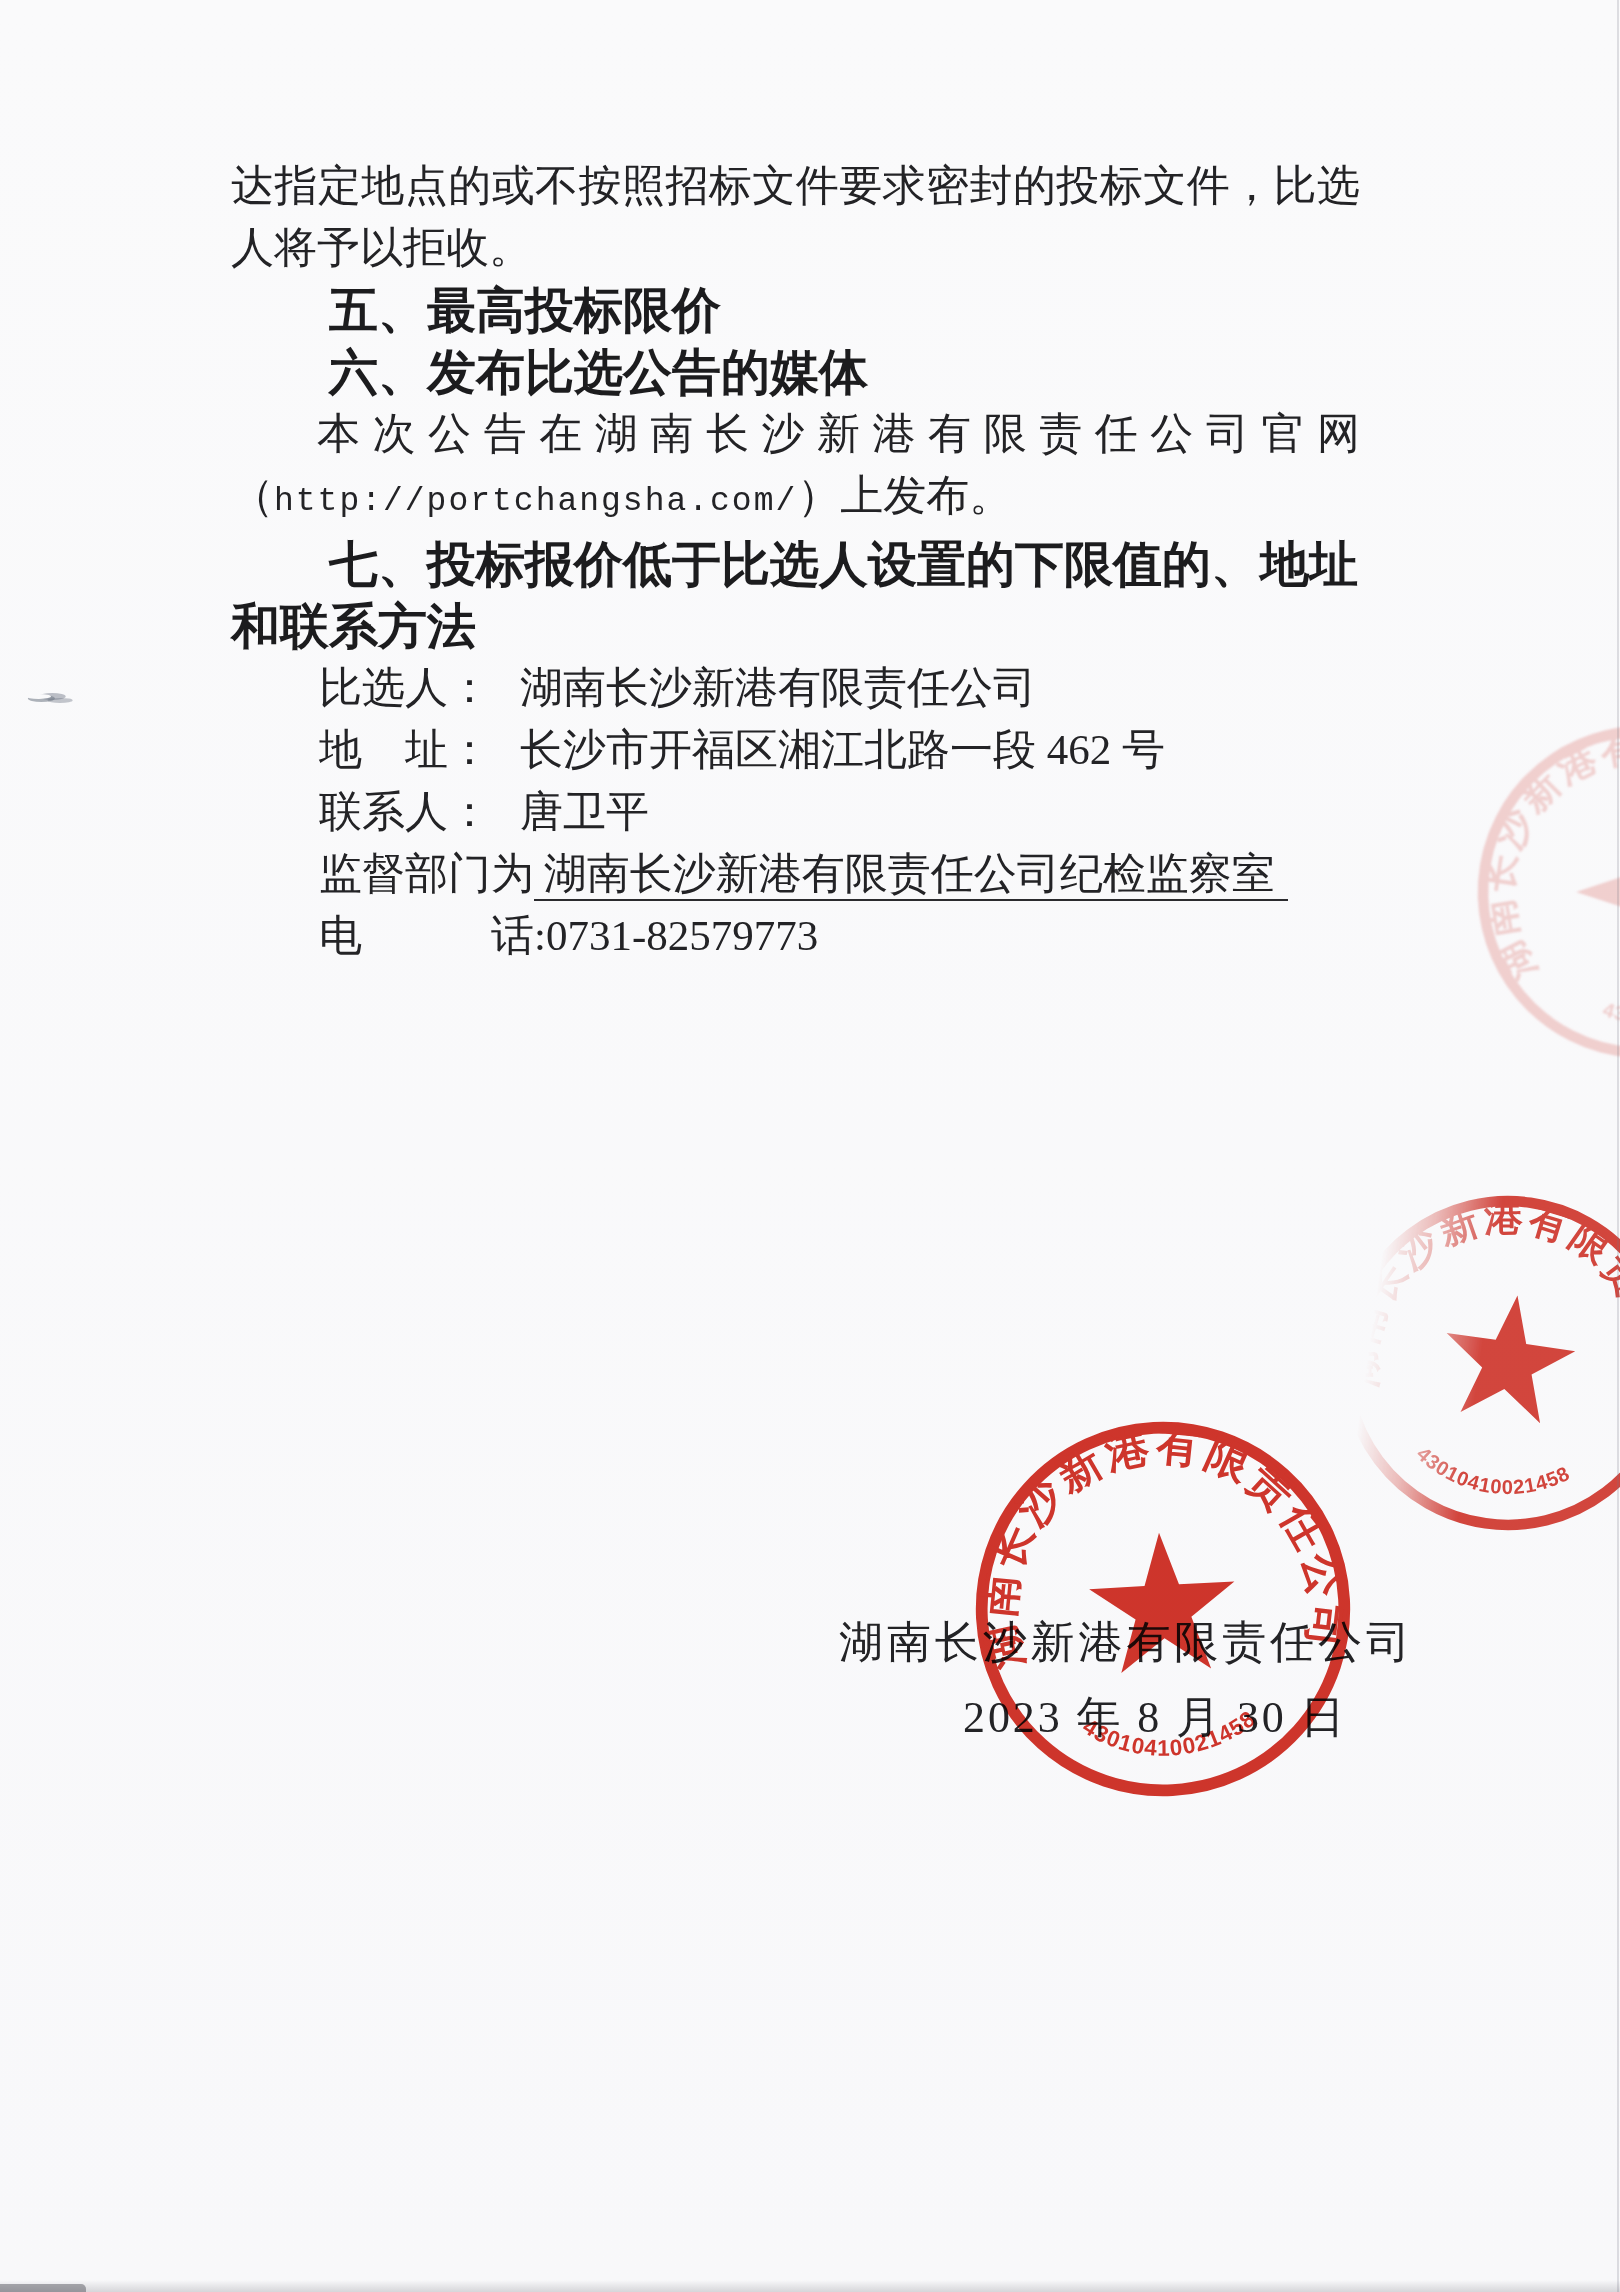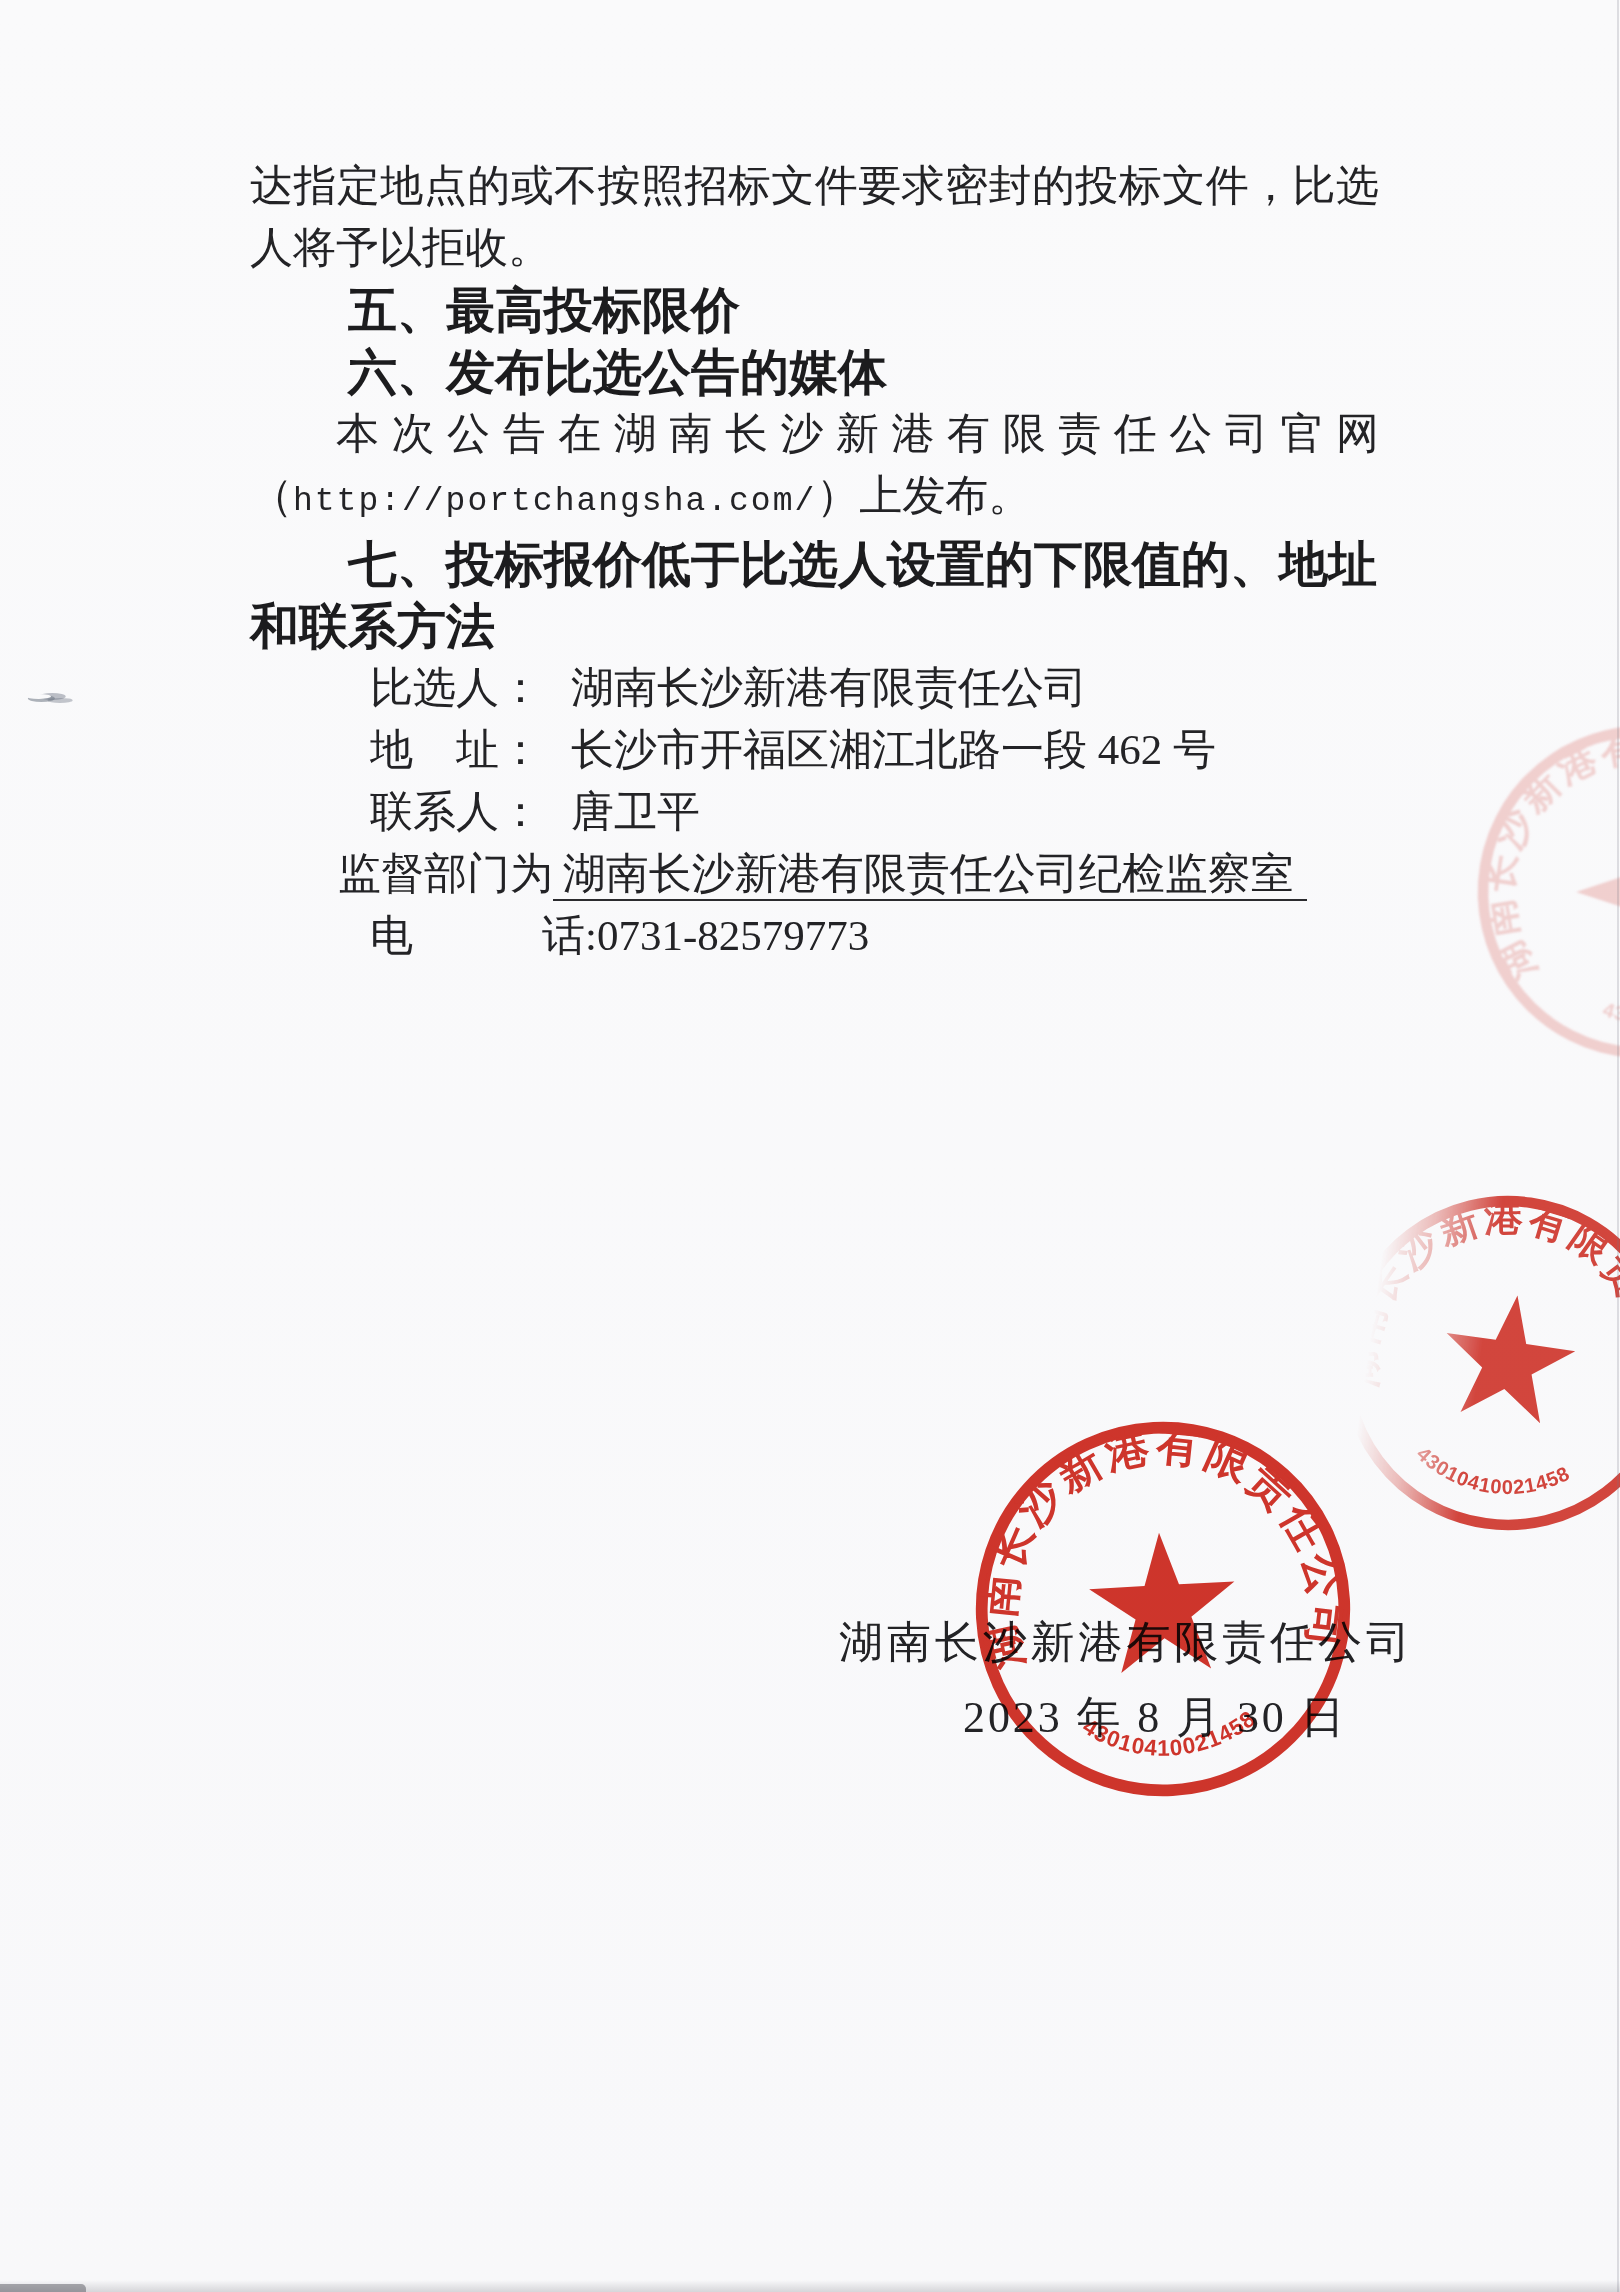--- a/index.html
+++ b/index.html
@@ -2,34 +2,34 @@
 <html><head>
 <meta charset="utf-8">
 <style>
   html,body { margin:0; padding:0; }
   body {
     width:1620px; height:2293px; position:relative; overflow:hidden;
     background:linear-gradient(180deg,#fafafb 0%, #f8f8fa 100%);
     font-family:"Liberation Serif","DejaVu Serif",serif;
   }
   .content {
-    position:absolute; left:250px; top:155px; width:1129px;
+    position:absolute; left:231px; top:155px; width:1129px;
     font-size:43px; line-height:62px; color:#232326;
     text-align:justify;
   }
   .content p, .content h3 { margin:0; }
   p.body { text-indent:2em; }
   p.body.no-indent { text-indent:0; }
   h3 {
     font-family:"Liberation Sans","DejaVu Sans",sans-serif;
     font-weight:bold; font-size:49px; line-height:62px;
     text-indent:2em; text-align:left; color:#1c1c1e;
   }
   .row { line-height:62px; text-align:left; padding-left:88px; white-space:nowrap; }
-  .row .lbl { display:inline-block; min-width:201px;margin-left:32px; }
+  .row .lbl { display:inline-block; min-width:201px; }
   .underline { border-bottom:2.9px solid #2b2b2e; padding:0 13.7px 2px 9.8px; }
   .nowrap { white-space:nowrap; }
   .url {
     font-family:"Liberation Mono","DejaVu Sans Mono",monospace;
     font-size:33px; letter-spacing:2px;
   }
   .sig-company {
     position:absolute; left:839px; top:1613px;
     font-size:44px; letter-spacing:3.9px; color:#232326;
   }

